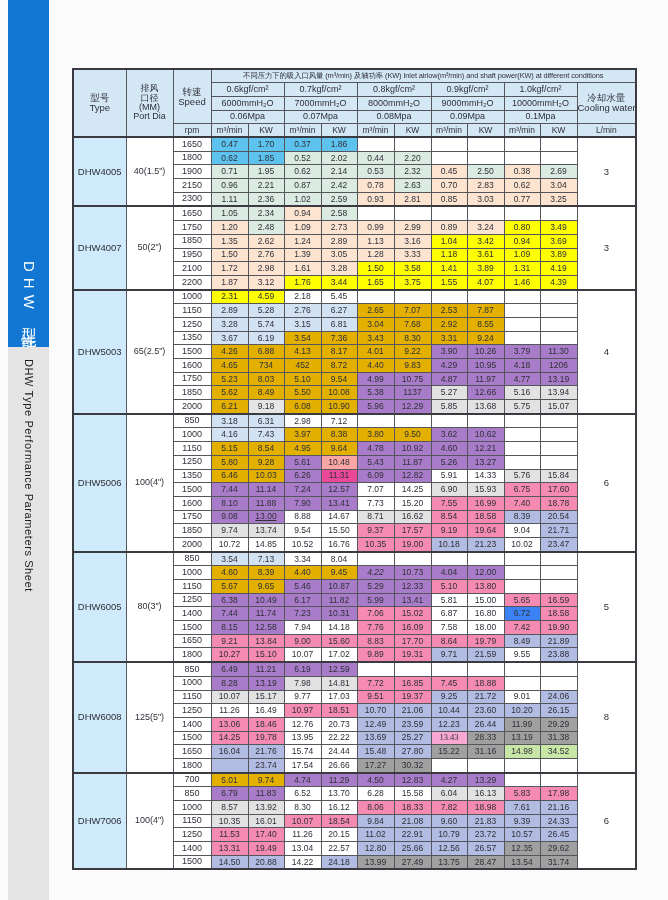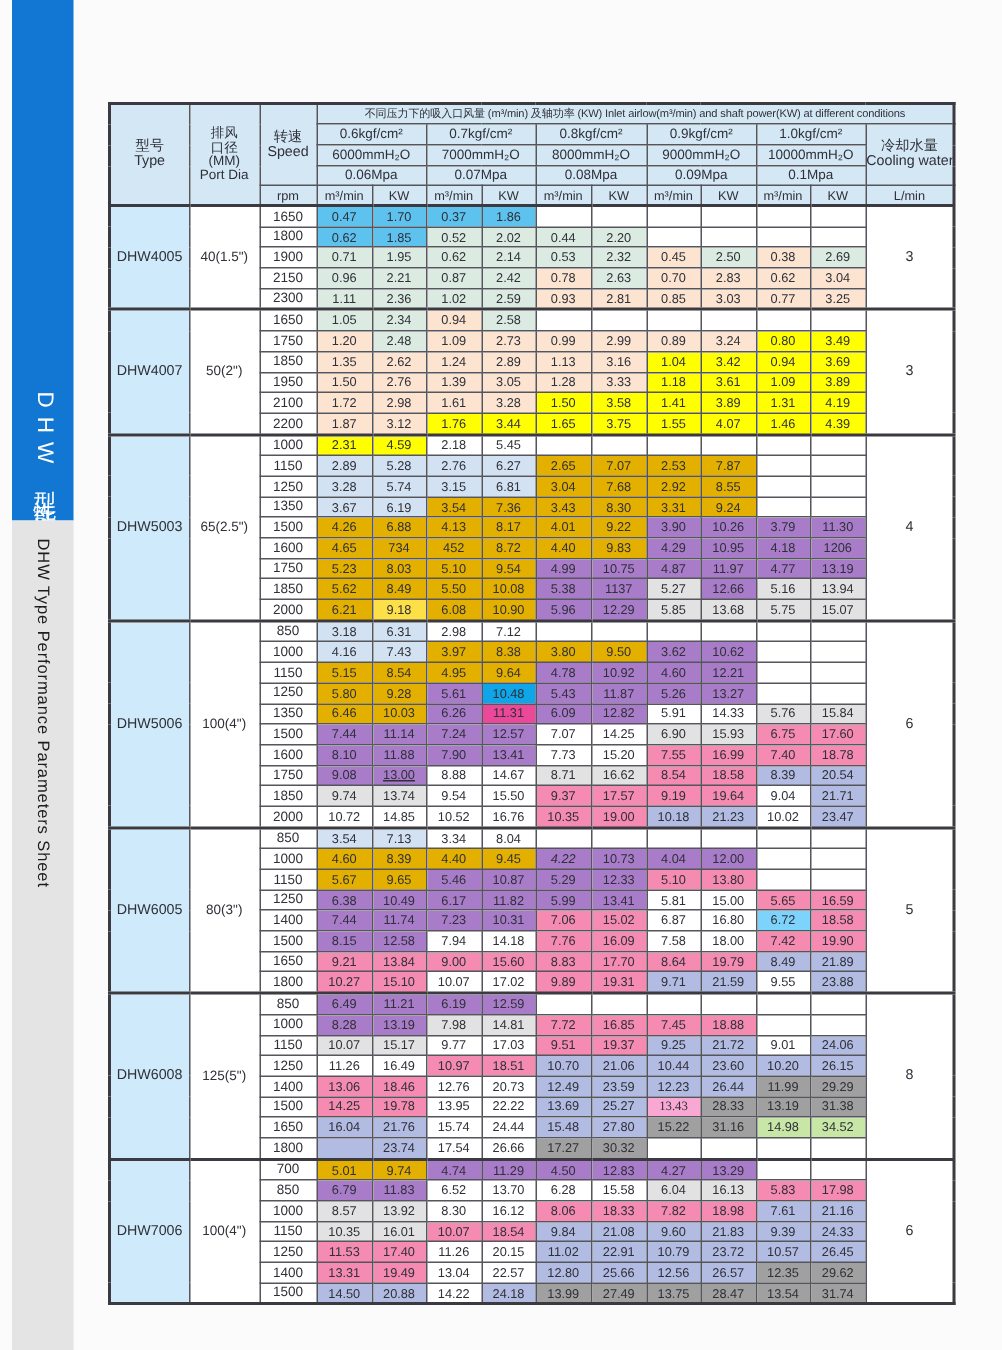--- a/index.html
+++ b/index.html
@@ -391,21 +391,21 @@
           <td class="val" style="background: rgb(168, 124, 200);">5.38</td>
           <td class="val" style="background: rgb(168, 124, 200);">1137</td>
           <td class="val" style="background: rgb(226, 226, 226);">5.27</td>
           <td class="val" style="background: rgb(168, 124, 200);">12.66</td>
           <td class="val" style="background: rgb(226, 226, 226);">5.16</td>
           <td class="val" style="background: rgb(226, 226, 226);">13.94</td>
         </tr>
         <tr>
           <td class="rpm">2000</td>
           <td class="val" style="background: rgb(227, 176, 0);">6.21</td>
-          <td class="val" style="background: #fde047; margin-left: 18px;">9.18</td>
+          <td class="val" style="background: #e5e5e5; margin-left: 18px;">9.18</td>
           <td class="val" style="background: rgb(227, 176, 0);">6.08</td>
           <td class="val" style="background: rgb(227, 176, 0);">10.90</td>
           <td class="val" style="background: rgb(168, 124, 200);">5.96</td>
           <td class="val" style="background: rgb(168, 124, 200);">12.29</td>
           <td class="val" style="background: rgb(226, 226, 226);">5.85</td>
           <td class="val" style="background: rgb(226, 226, 226);">13.68</td>
           <td class="val" style="background: rgb(226, 226, 226);">5.75</td>
           <td class="val" style="background: rgb(226, 226, 226);">15.07</td>
         </tr>
         <tr class="gs">
@@ -448,21 +448,21 @@
           <td class="val" style="background: rgb(168, 124, 200);">4.60</td>
           <td class="val" style="background: rgb(168, 124, 200);">12.21</td>
           <td class="val" style="background: rgb(255, 255, 255);"></td>
           <td class="val" style="background: rgb(255, 255, 255);"></td>
         </tr>
         <tr>
           <td class="rpm">1250</td>
           <td class="val" style="background: rgb(227, 176, 0);">5.80</td>
           <td class="val" style="background: rgb(227, 176, 0);">9.28</td>
           <td class="val" style="background: rgb(168, 124, 200);">5.61</td>
-          <td class="val" style="background: #0ea5e9;">10.48</td>
+          <td class="val" style="background: #fca5a5;">10.48</td>
           <td class="val" style="background: rgb(168, 124, 200);">5.43</td>
           <td class="val" style="background: rgb(168, 124, 200);">11.87</td>
           <td class="val" style="background: rgb(168, 124, 200);">5.26</td>
           <td class="val" style="background: rgb(168, 124, 200);">13.27</td>
           <td class="val" style="background: rgb(255, 255, 255);"></td>
           <td class="val" style="background: rgb(255, 255, 255);"></td>
         </tr>
         <tr>
           <td class="rpm">1350</td>
           <td class="val" style="background: rgb(227, 176, 0);">6.46</td>
@@ -599,21 +599,21 @@
         <tr>
           <td class="rpm">1400</td>
           <td class="val" style="background: rgb(168, 124, 200);">7.44</td>
           <td class="val" style="background: rgb(168, 124, 200);">11.74</td>
           <td class="val" style="background: rgb(168, 124, 200);">7.23</td>
           <td class="val" style="background: rgb(168, 124, 200);">10.31</td>
           <td class="val" style="background: rgb(245, 139, 177);">7.06</td>
           <td class="val" style="background: rgb(245, 139, 177);">15.02</td>
           <td class="val" style="background: rgb(255, 255, 255);">6.87</td>
           <td class="val" style="background: rgb(255, 255, 255);">16.80</td>
-          <td class="val" style="background: #7dd3fc;">6.72</td>
+          <td class="val" style="background: #3b82f6;">6.72</td>
           <td class="val" style="background: rgb(245, 139, 177);">18.58</td>
         </tr>
         <tr>
           <td class="rpm">1500</td>
           <td class="val" style="background: rgb(168, 124, 200);">8.15</td>
           <td class="val" style="background: rgb(168, 124, 200);">12.58</td>
           <td class="val" style="background: rgb(255, 255, 255);">7.94</td>
           <td class="val" style="background: rgb(255, 255, 255);">14.18</td>
           <td class="val" style="background: rgb(245, 139, 177);">7.76</td>
           <td class="val" style="background: rgb(245, 139, 177);">16.09</td>

